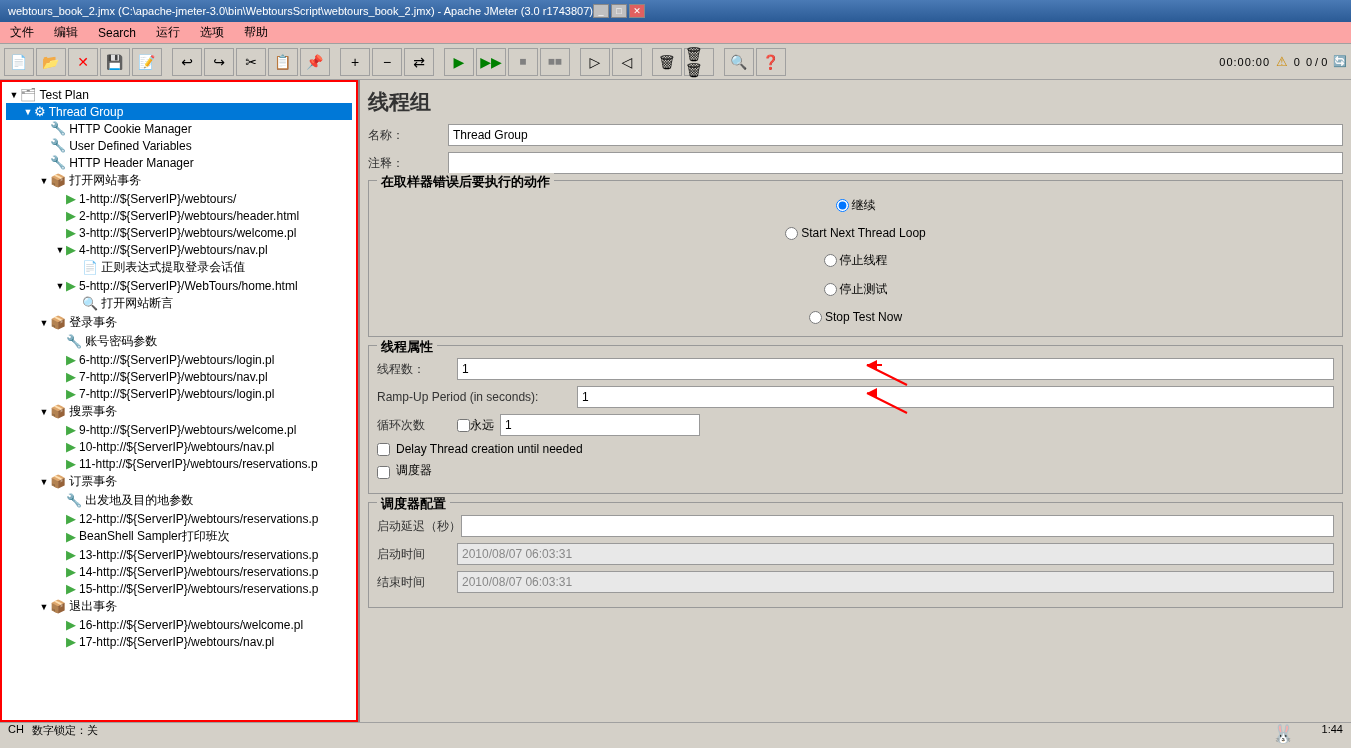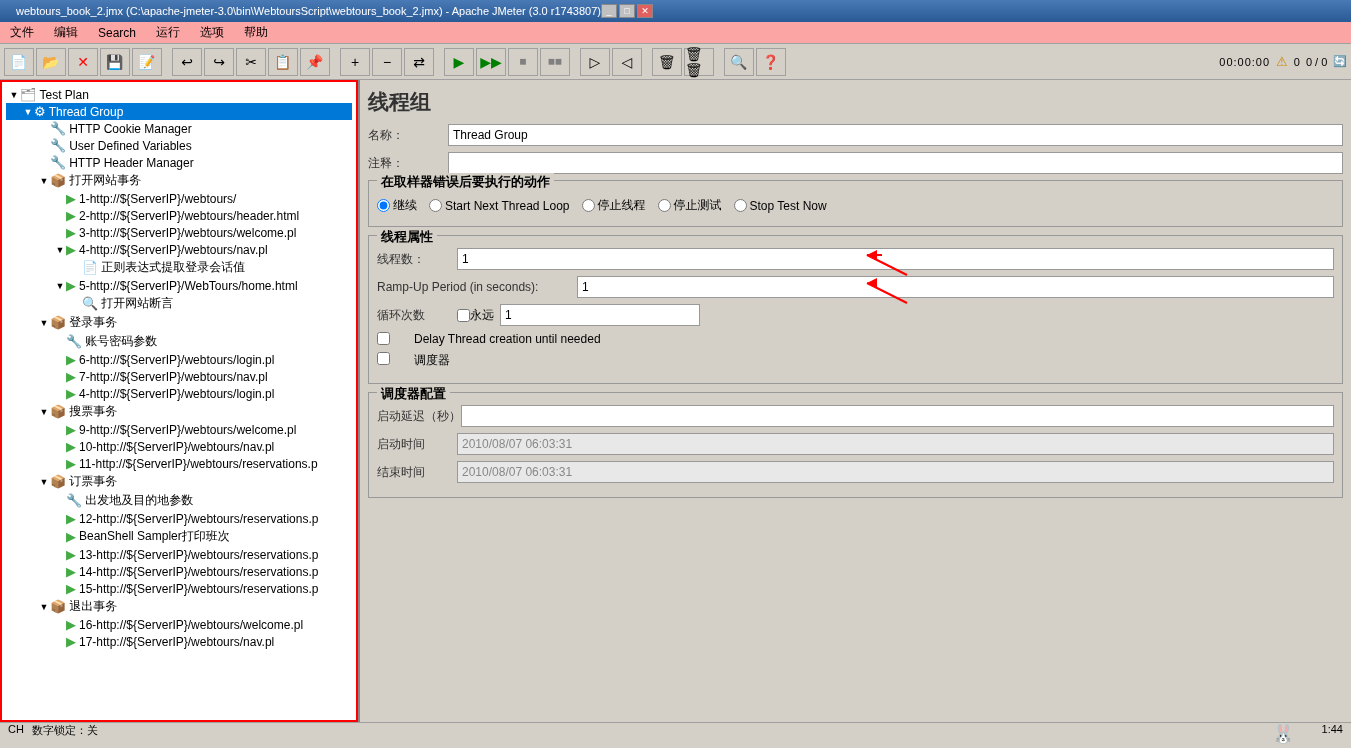--- a/index.html
+++ b/index.html
@@ -5,21 +5,21 @@
     * { margin: 0; padding: 0; box-sizing: border-box; }
     body { width: 1351px; height: 748px; font-family: 'Microsoft YaHei', SimHei, sans-serif; font-size: 12px; background: #d4d0c8; overflow: hidden; }
 
     
     #titlebar {
       background: linear-gradient(to bottom, #4a7ab5, #2a5a95);
       color: white;
       height: 22px;
       display: flex;
       align-items: center;
-      padding: 0 16px;
+      padding: 0 8px;
       font-size: 11px;
     }
     #titlebar-controls { display: flex; gap: 2px; }
     .title-btn {
       width: 16px; height: 14px;
       background: #c0c0c0;
       border: 1px solid #888;
       font-size: 9px;
       display: flex; align-items: center; justify-content: center;
       cursor: pointer;
@@ -154,31 +154,32 @@
       font-size: 13px;
       font-weight: bold;
     }
     .section-content { padding-top: 4px; }
     .radio-row {
       display: flex;
       align-items: center;
       gap: 12px;
       margin: 4px 0;
       flex-wrap: wrap;
+      flex-direction: column;
     }
     .radio-item {
       display: flex;
       align-items: center;
       gap: 3px;
       font-size: 12px;
     }
     .checkbox-row {
       display: flex;
-      align-items: flex-start;
-      gap: 24px;
+      align-items: flex-end;
+      gap: 6px;
       margin-bottom: 6px;
     }
 
     
     #statusbar {
       background: #d4d0c8;
       height: 26px;
       display: flex;
       border-top: 1px solid #a0a0a0;
       padding: 0 8px;
@@ -354,21 +355,21 @@
 
       <div class="tree-item" style="padding-left:48px;">
         <span class="expand-icon"> </span>
         <span class="tree-icon icon-sampler">▶</span>
         <span>7-http://${ServerIP}/webtours/nav.pl</span>
       </div>
 
       <div class="tree-item" style="padding-left:48px;">
         <span class="expand-icon"> </span>
         <span class="tree-icon icon-sampler">▶</span>
-        <span>4-http://${ServerIP}/webtours/login.pl</span>
+        <span>7-http://${ServerIP}/webtours/login.pl</span>
       </div>
 
       <div class="tree-item" style="padding-left:32px;">
         <span class="expand-icon">▼</span>
         <span class="tree-icon icon-tx">📦</span>
         <span>搜票事务</span>
       </div>
 
       <div class="tree-item" style="padding-left:48px;">
         <span class="expand-icon"> </span>

